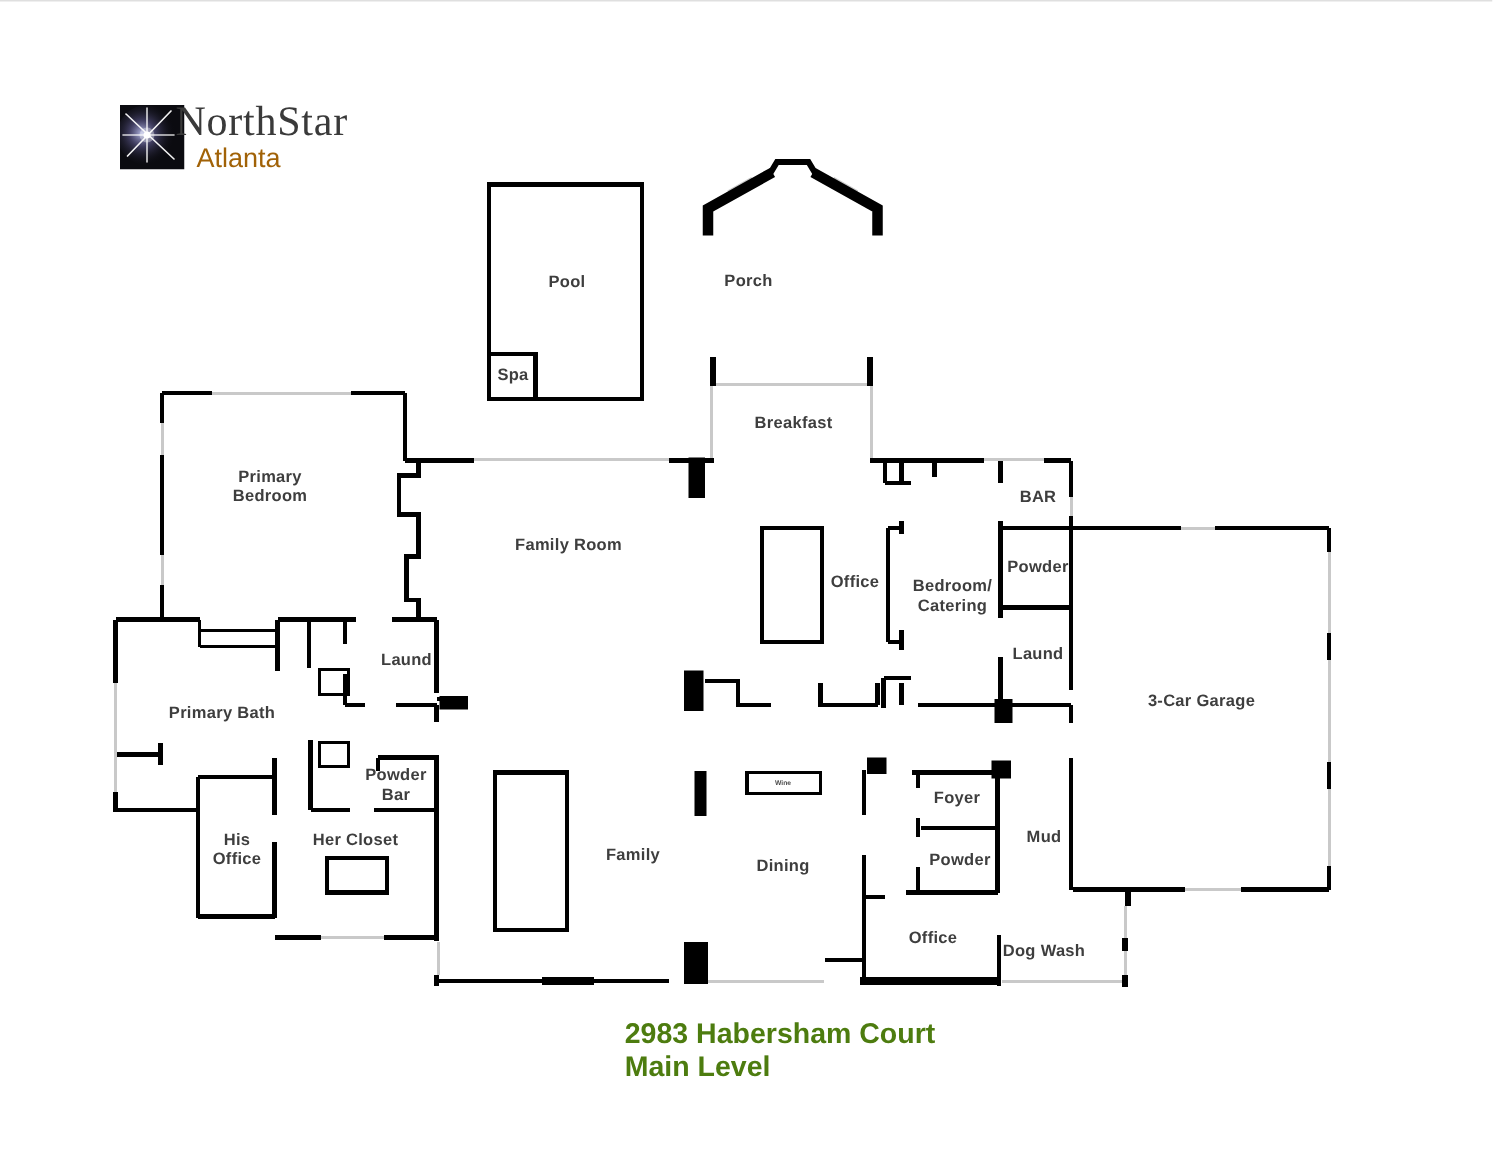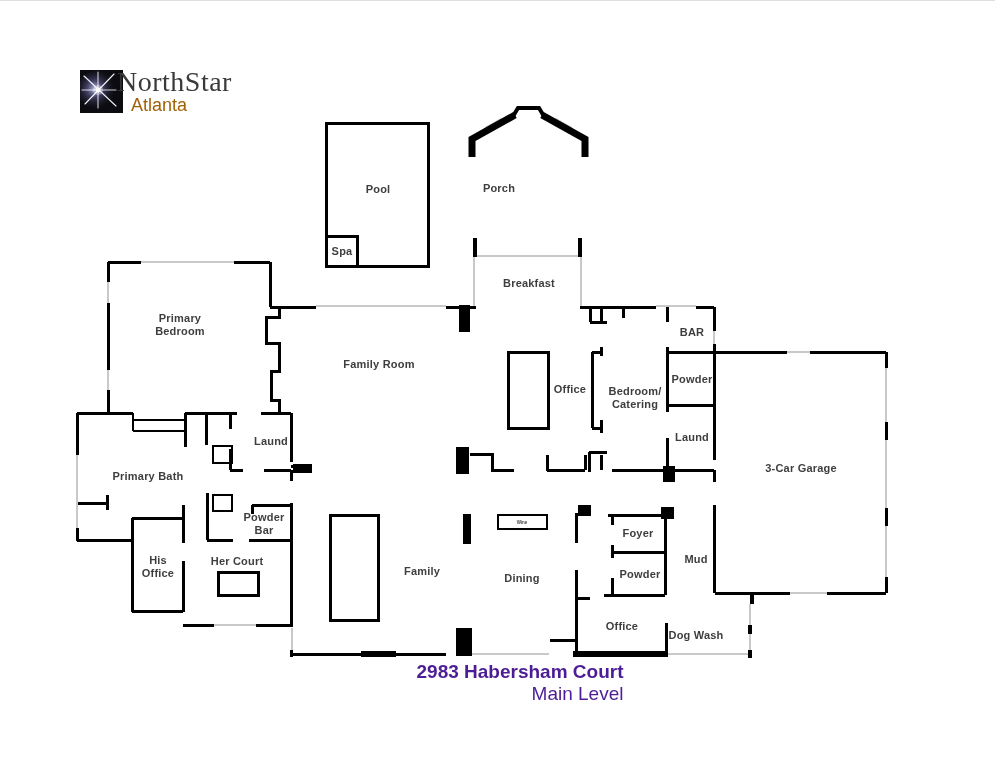--- a/index.html
+++ b/index.html
@@ -19,24 +19,24 @@
   
   .plan{position:absolute;left:0;top:0;}
 
   
   .lbl{position:absolute;transform:translate(-50%,-50%);
        font-size:11px;line-height:13px;color:#3e3e3e;text-align:center;
        white-space:pre-line;letter-spacing:0.2px;font-weight:bold;}
   .lbl-wine{font-size:4.5px;line-height:5px;color:#4a4a4a;letter-spacing:0;}
 
   
-  .footer{position:absolute;left:520px;top:661px;transform:translateX(-50%);
-          text-align:right;color:#4c1d95;}
+  .footer{position:absolute;left:520px;top:679px;transform:translateX(-50%);
+          text-align:left;color:#4d7c0f;}
   .footer-address{font-size:19px;font-weight:bold;line-height:21px;}
-  .footer-level{font-size:19px;font-weight:normal;line-height:21px;margin-top:1px;}
+  .footer-level{font-size:19px;font-weight:bold;line-height:21px;margin-top:1px;}
 </style>
 </head>
 <body>
 
 <div class="frame-top"></div>
 
 <div class="logo">
   <svg class="logo-mark" viewBox="0 0 43 43" width="43" height="43">
     <rect x="0" y="0" width="43" height="43" fill="#0b0b10"></rect>
     <radialGradient id="halo" cx="0.42" cy="0.47" r="0.55">
@@ -174,21 +174,21 @@
 <div class="lbl" style="left:692px;top:332px">BAR</div>
 <div class="lbl" style="left:692px;top:379px">Powder</div>
 <div class="lbl" style="left:692px;top:437px">Laund</div>
 <div class="lbl" style="left:801px;top:468px">3-Car Garage</div>
 <div class="lbl" style="left:271px;top:441px">Laund</div>
 <div class="lbl" style="left:148px;top:476px">Primary Bath</div>
 <div class="lbl" style="left:264px;top:524px">Powder
 Bar</div>
 <div class="lbl" style="left:158px;top:567px">His
 Office</div>
-<div class="lbl" style="left:237px;top:561px">Her Court</div>
+<div class="lbl" style="left:237px;top:561px">Her Closet</div>
 <div class="lbl" style="left:422px;top:571px">Family</div>
 <div class="lbl" style="left:522px;top:578px">Dining</div>
 <div class="lbl lbl-wine" style="left:522px;top:522px">Wine</div>
 <div class="lbl" style="left:638px;top:533px">Foyer</div>
 <div class="lbl" style="left:640px;top:574px">Powder</div>
 <div class="lbl" style="left:696px;top:559px">Mud</div>
 <div class="lbl" style="left:622px;top:626px">Office</div>
 <div class="lbl" style="left:696px;top:635px">Dog Wash</div>
 
 <div class="footer">

